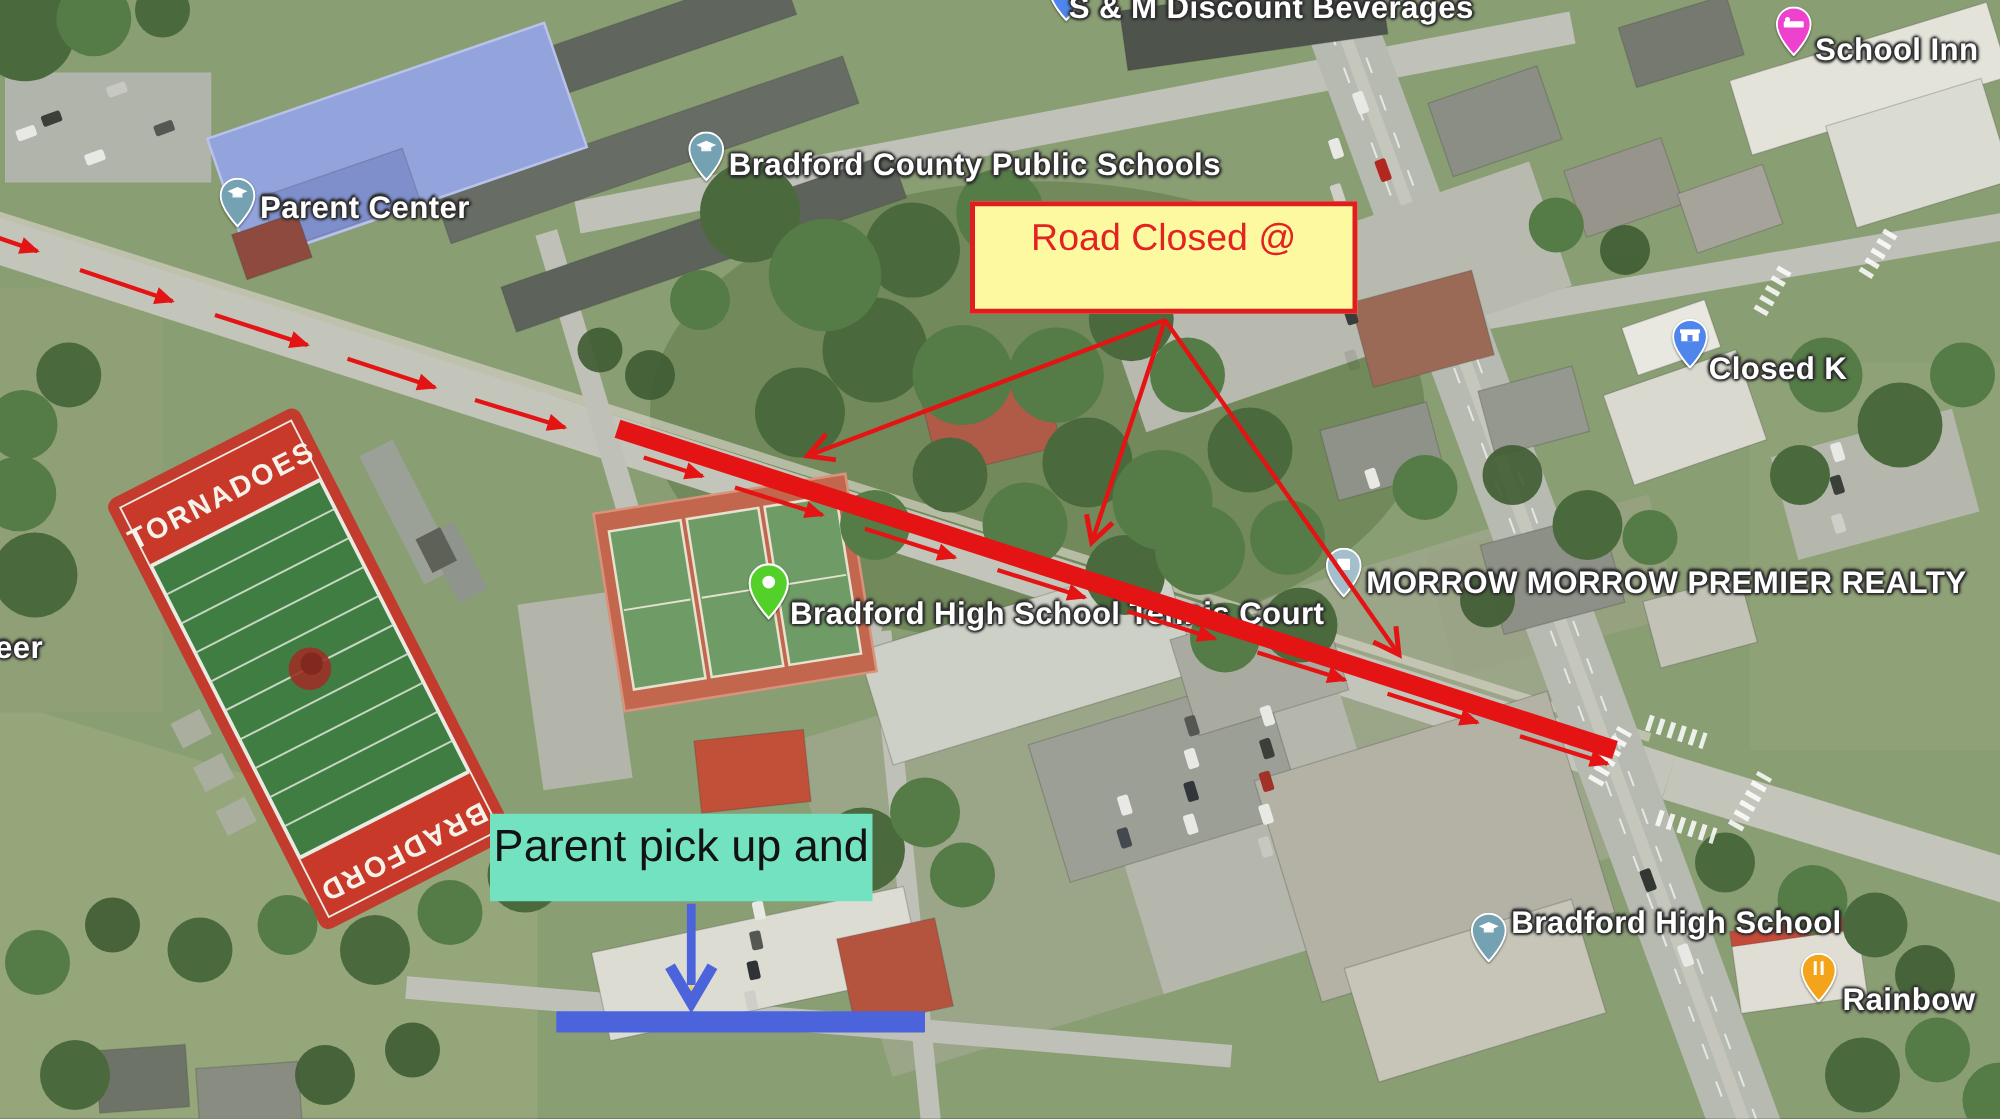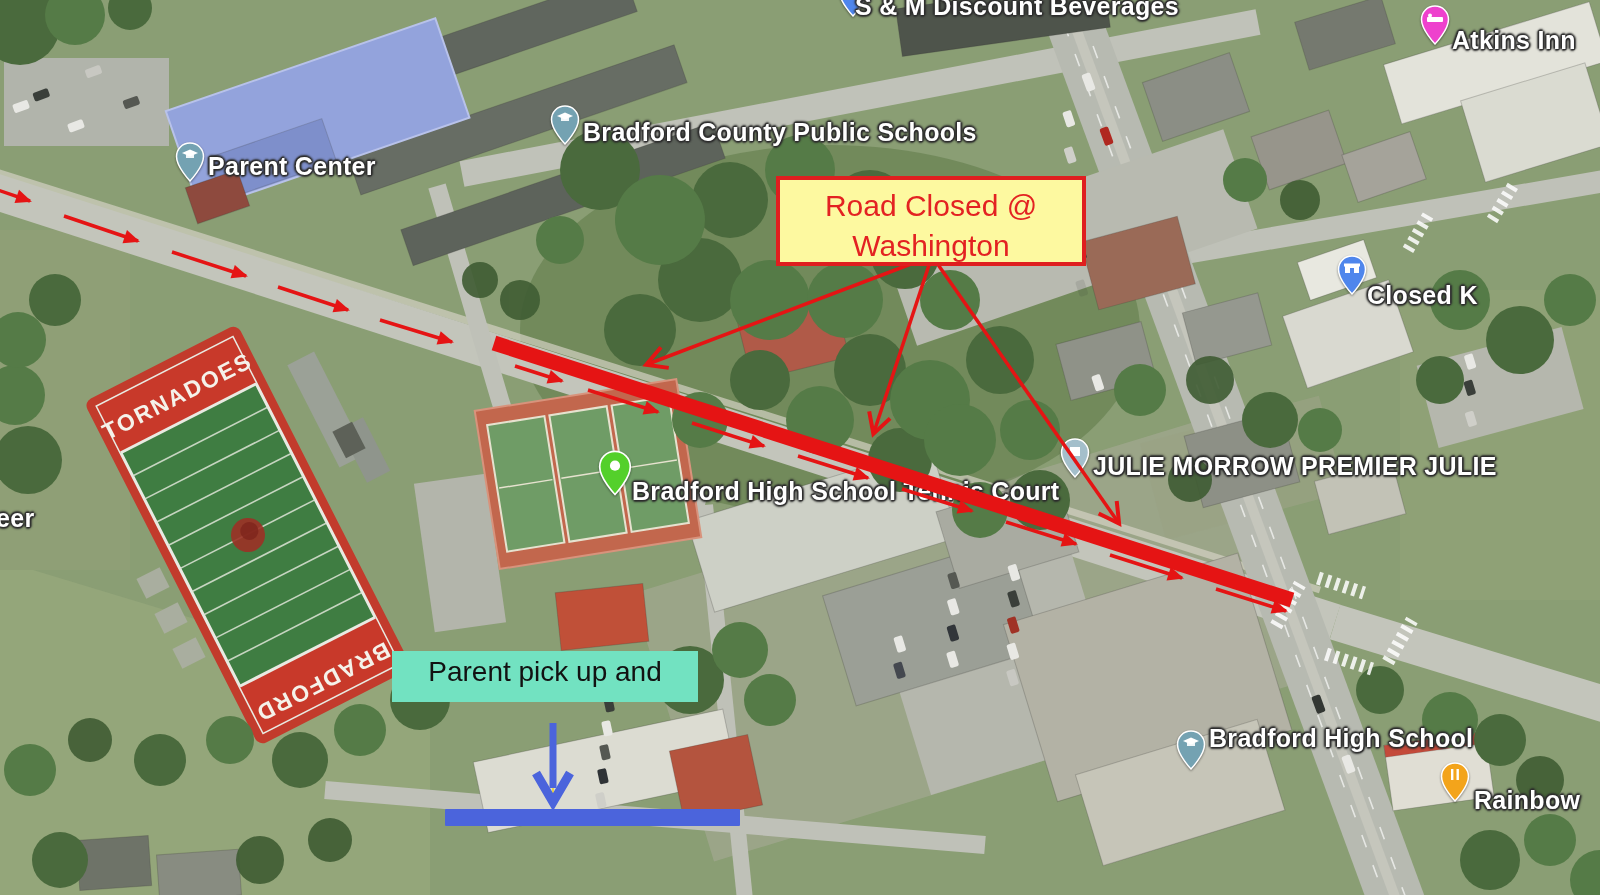--- a/index.html
+++ b/index.html
@@ -7,29 +7,29 @@
          font-family:"Liberation Sans", sans-serif;background:#8a9e74;}
   #stage svg{position:absolute;left:0;top:0;}
   .mlabel{position:absolute;z-index:30;}
   .mlabel .pin{position:absolute;filter:drop-shadow(0 1px 1px rgba(0,0,0,.45));}
   .mlabel .ltext{position:absolute;white-space:nowrap;color:var(--label-text,#fff);
       font-size:25px;font-weight:700;letter-spacing:.3px;
       text-shadow:2px 0 2px rgba(45,45,45,.95),-2px 0 2px rgba(45,45,45,.95),
                   0 2px 2px rgba(45,45,45,.95),0 -2px 2px rgba(45,45,45,.95),
                   1px 1px 1px #333,-1px -1px 1px #333;}
   .callout{position:absolute;z-index:50;box-sizing:border-box;text-align:center;}
-  #roadClosedBox{left:776px;top:176px;width:310px;height:90px;
+  #roadClosedBox{left:776px;top:161px;width:310px;height:90px;
       background:var(--road-closed-bg,#fdf9a0);
       border:4px solid var(--road-closed-border,#df1f1f);
       color:var(--road-closed-text,#e32222);
       font-size:30px;line-height:1.32;padding-top:6px;}
-  #pickupBox{left:392px;top:651px;width:306px;height:51px;
+  #pickupBox{left:392px;top:651px;width:306px;height:70px;
       background:var(--pickup-bg,#70e2c0);
       color:var(--pickup-text,#121212);
-      font-size:28px;line-height:1.22;padding-top:4px;}
+      font-size:36px;line-height:1.22;padding-top:4px;}
   .anno-svg{z-index:40;pointer-events:none;}
 </style>
 </head>
 <body>
 
 <div id="stage">
 
   <svg width="1600" height="895" viewBox="0 0 1600 895">
     <rect width="1600" height="895" fill="#8a9e74"></rect>
 
@@ -303,39 +303,39 @@
     </svg>
     <span class="ltext" style="left:855px;top:-8px">S &amp; M Discount Beverages</span>
   </div>
 
   <div class="mlabel">
     <svg class="pin" style="left:1420px;top:5px" width="30" height="40" viewBox="0 0 30 40">
       <path d="M15 1C7.3 1 1.5 7 1.5 14.5 1.5 25 15 39 15 39s13.5-14 13.5-24.5C28.5 7 22.7 1 15 1Z" style="fill:var(--pin-hotel,#ee41cd)" stroke="#fff" stroke-width="1.5"></path>
       <rect x="7" y="12" width="16" height="5" rx="1" fill="#fff"></rect>
         <circle cx="10" cy="10.5" r="2" fill="#fff"></circle>
     </svg>
-    <span class="ltext" style="left:1452px;top:26px">Atkins Inn</span>
+    <span class="ltext" style="left:1452px;top:26px">School Inn</span>
   </div>
 
   <div class="mlabel">
     <svg class="pin" style="left:1337px;top:255px" width="30" height="40" viewBox="0 0 30 40">
       <path d="M15 1C7.3 1 1.5 7 1.5 14.5 1.5 25 15 39 15 39s13.5-14 13.5-24.5C28.5 7 22.7 1 15 1Z" style="fill:var(--pin-store,#4f86ec)" stroke="#fff" stroke-width="1.5"></path>
       <rect x="7" y="8.5" width="16" height="3" fill="#fff"></rect>
         <rect x="8" y="11" width="14" height="7" fill="#fff"></rect>
         <rect x="13" y="13" width="4" height="5" style="fill:var(--pin-store,#4f86ec)"></rect>
     </svg>
     <span class="ltext" style="left:1367px;top:281px">Closed K</span>
   </div>
 
   <div class="mlabel">
     <svg class="pin" style="left:1060px;top:438px" width="30" height="40" viewBox="0 0 30 40">
       <path d="M15 1C7.3 1 1.5 7 1.5 14.5 1.5 25 15 39 15 39s13.5-14 13.5-24.5C28.5 7 22.7 1 15 1Z" style="fill:var(--pin-realty,#a4bfcb)" stroke="#fff" stroke-width="1.5"></path>
       <rect x="10" y="9" width="10" height="9" fill="#fff"></rect>
     </svg>
-    <span class="ltext" style="left:1093px;top:452px">JULIE MORROW PREMIER JULIE</span>
+    <span class="ltext" style="left:1093px;top:452px">MORROW MORROW PREMIER REALTY</span>
   </div>
 
   <div class="mlabel">
     <svg class="pin" style="left:598px;top:450px" width="34" height="46" viewBox="0 0 30 40">
       <path d="M15 1C7.3 1 1.5 7 1.5 14.5 1.5 25 15 39 15 39s13.5-14 13.5-24.5C28.5 7 22.7 1 15 1Z" style="fill:var(--pin-tennis,#54d02b)" stroke="#fff" stroke-width="1.5"></path>
       <circle cx="15" cy="13.5" r="4.5" fill="#fff"></circle>
     </svg>
     <span class="ltext" style="left:632px;top:477px">Bradford High School Tennis Court</span>
   </div>
 
@@ -398,20 +398,19 @@
     <g>
       <line x1="553" y1="724" x2="553" y2="798" stroke="#e6d24a" stroke-width="2"></line>
       <line x1="553" y1="723" x2="553" y2="788" style="stroke:var(--pickup-blue,#4b64dc)" stroke-width="7"></line>
       <polyline points="536,773 553,802 570,773" style="stroke:var(--pickup-blue,#4b64dc)" stroke-width="9" fill="none"></polyline>
       <rect x="445" y="809" width="295" height="17" rx="1" style="fill:var(--pickup-blue,#4b64dc)"></rect>
     </g>
   </svg>
 
   <div id="roadClosedBox" class="callout">
     <div>Road Closed @</div>
-    <div>Washington</div>
   </div>
 
   <div id="pickupBox" class="callout">
     <div>Parent pick up and</div>
   </div>
 
 </div>
 
 </body></html>

